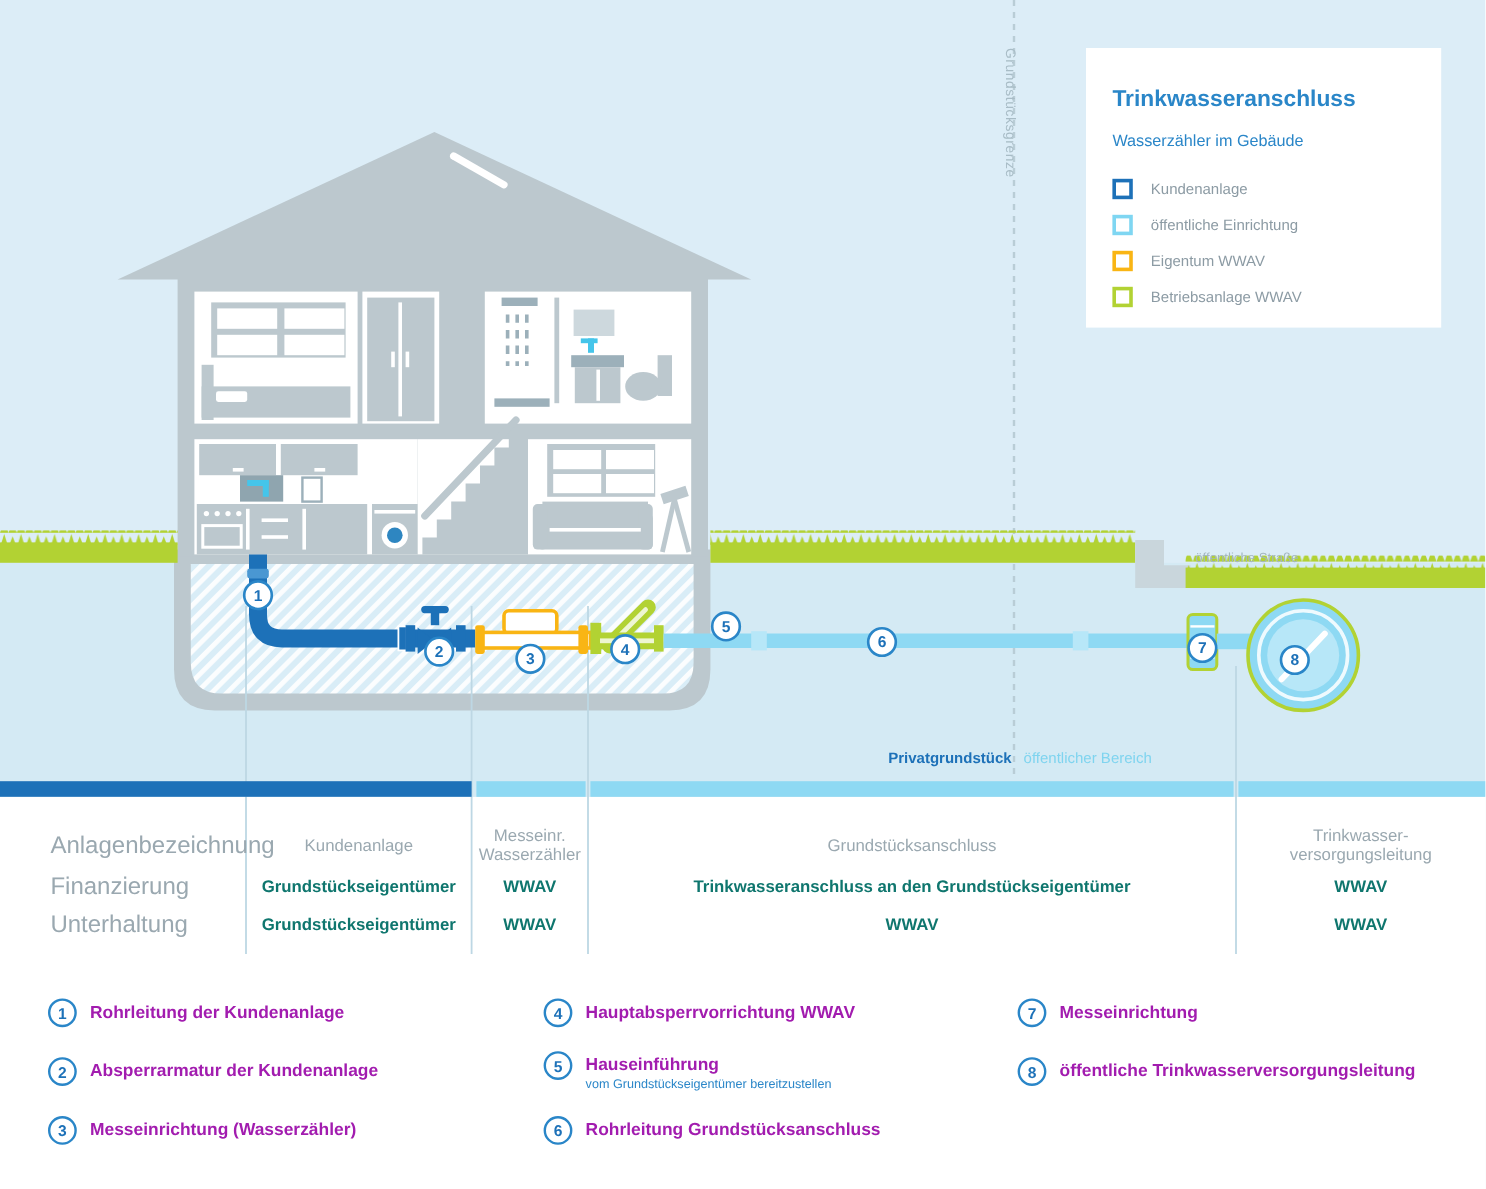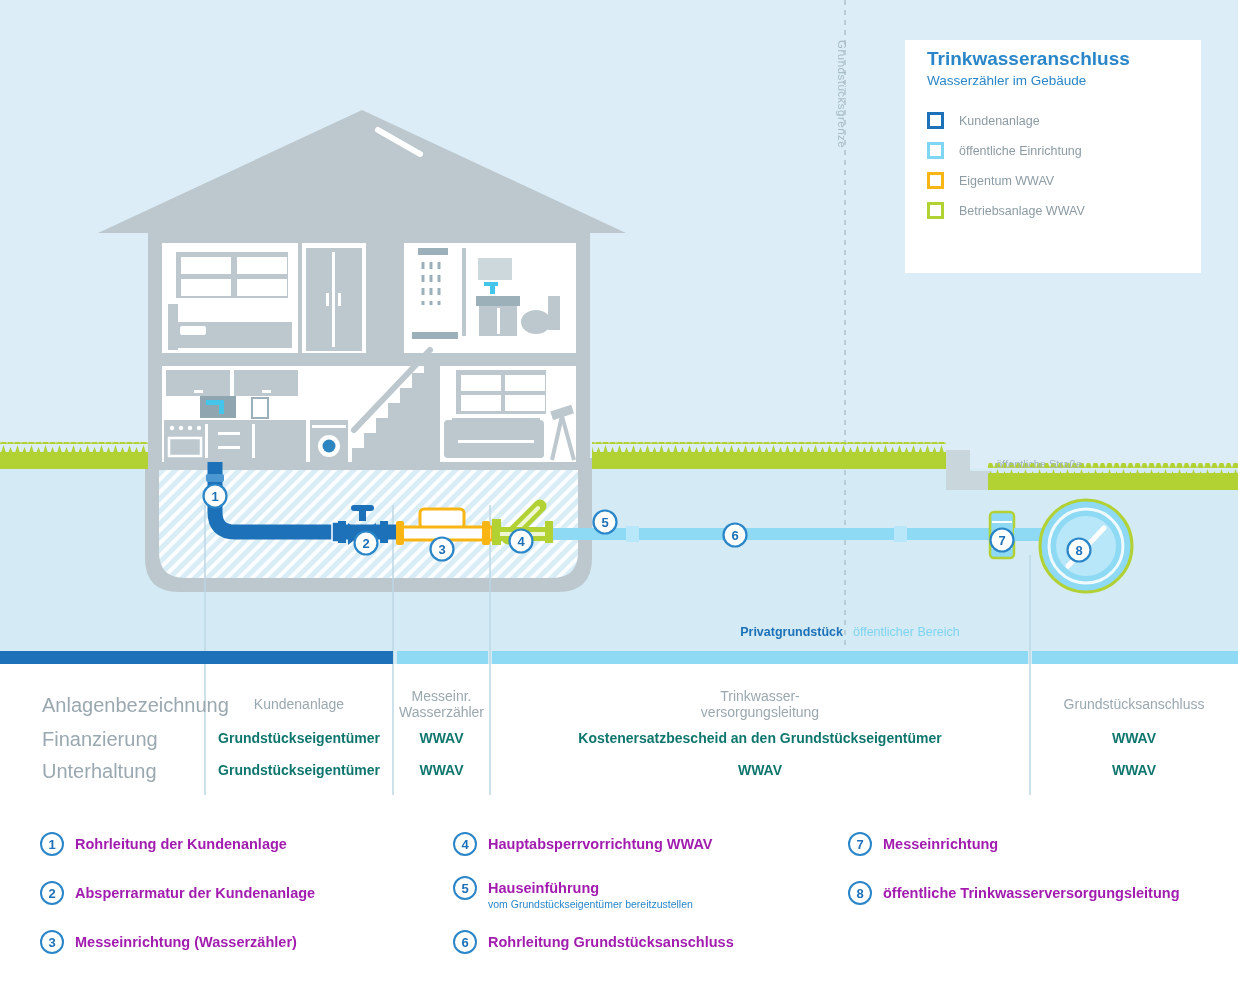--- a/index.html
+++ b/index.html
@@ -7,23 +7,23 @@
   .bg-top{position:absolute;left:0;top:0;width:1238px;height:664px;background:#dcedf7;}
   .scene{position:absolute;left:0;top:0;}
   .scene text{font-family:"Liberation Sans",sans-serif;}
 
   
   .page-header{position:absolute;left:45px;top:30px;}
   .page-title{font-size:22px;font-weight:bold;color:#1d78be;}
   .page-subtitle{font-size:15px;color:#2a86c8;margin-top:7px;}
 
   
-  .legend-box{position:absolute;left:905px;top:40px;width:296px;height:233px;background:#fff;box-sizing:border-box;padding:8px 14px 0 22px;}
+  .legend-box{position:absolute;left:905px;top:40px;width:296px;height:233px;background:#fff;box-sizing:border-box;padding:32px 14px 0 22px;}
   .legend-title{font-size:19px;font-weight:bold;color:#2a86c8;}
-  .legend-sub{font-size:13.5px;color:#2a86c8;margin-top:3px;}
+  .legend-sub{font-size:13.5px;color:#2a86c8;margin-top:16px;}
   .legend-items{margin-top:24px;}
   .legend-item{display:flex;align-items:center;gap:15px;margin-bottom:13px;}
   .swatch{width:17px;height:17px;box-sizing:border-box;border:3px solid #999;background:#fff;flex:0 0 auto;}
   .swatch-0{border-color:#1d71b8;}
   .swatch-1{border-color:#7fd6f2;}
   .swatch-2{border-color:#f9b514;}
   .swatch-3{border-color:#b2d233;}
   .legend-label{font-size:12.5px;color:#8c9ba4;}
 
   
@@ -341,29 +341,29 @@
   <div class="bar-seg seg1"></div>
   <div class="bar-seg seg2"></div>
   <div class="bar-seg seg3"></div>
   <div class="bar-seg seg4"></div>
 
   <div class="t-row t-row-1">
     <div class="t-label">Anlagenbezeichnung</div>
     <div class="t-cell t-head">Kundenanlage</div>
     <div class="t-cell t-head">Messeinr.
 Wasserzähler</div>
+    <div class="t-cell t-head">Grundstücksanschluss</div>
     <div class="t-cell t-head">Trinkwasser-
 versorgungsleitung</div>
-    <div class="t-cell t-head">Grundstücksanschluss</div>
   </div>
   <div class="t-row t-row-2">
     <div class="t-label">Finanzierung</div>
     <div class="t-cell t-val">Grundstückseigentümer</div>
     <div class="t-cell t-val">WWAV</div>
-    <div class="t-cell t-val">Kostenersatzbescheid an den Grundstückseigentümer</div>
+    <div class="t-cell t-val">Trinkwasseranschluss an den Grundstückseigentümer</div>
     <div class="t-cell t-val">WWAV</div>
   </div>
   <div class="t-row t-row-3">
     <div class="t-label">Unterhaltung</div>
     <div class="t-cell t-val">Grundstückseigentümer</div>
     <div class="t-cell t-val">WWAV</div>
     <div class="t-cell t-val">WWAV</div>
     <div class="t-cell t-val">WWAV</div>
   </div>
 

